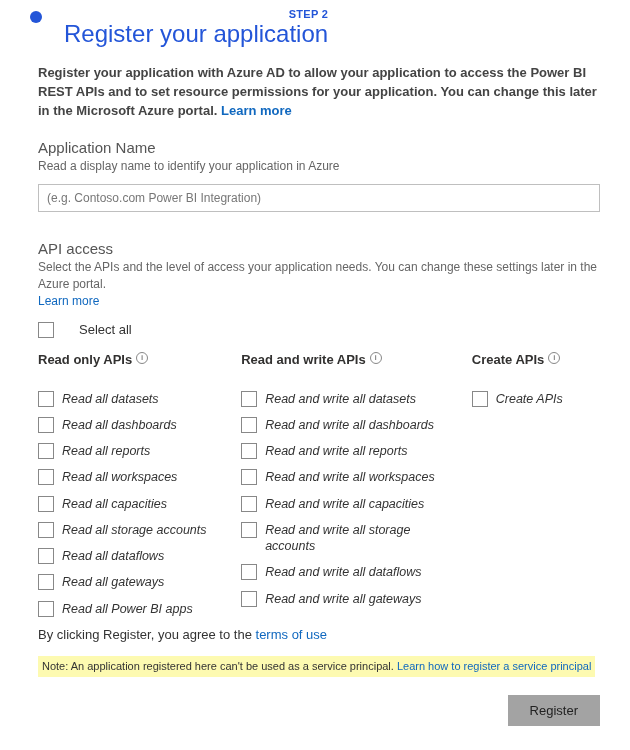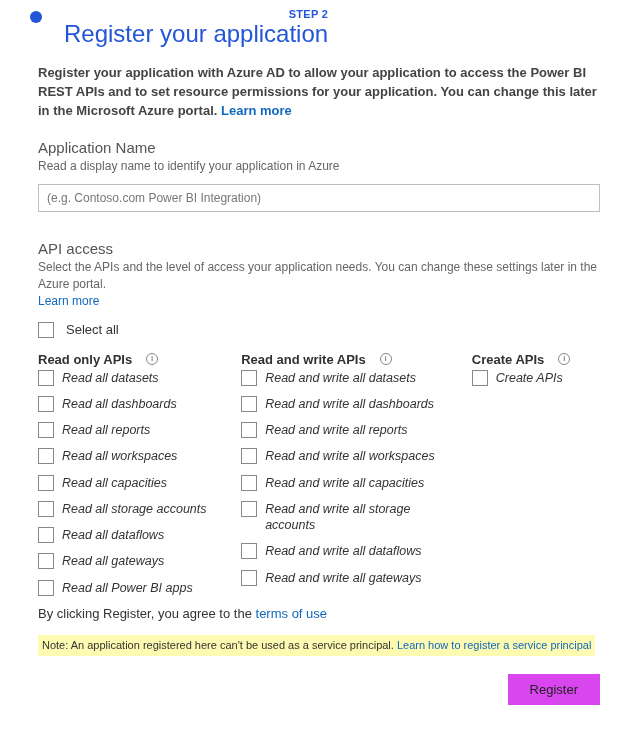--- a/index.html
+++ b/index.html
@@ -22,47 +22,47 @@
     .intro { color:#444; font-size:13px; line-height:1.45; margin:12px 0 18px 0;font-weight:bold; }
     .link { color:#1068bf; text-decoration:none; cursor:pointer; }
     .section-title { font-size:15px; color:#555; font-weight:400; margin-bottom:2px; }
     .section-sub { font-size:12px; color:#666; margin-bottom:10px; line-height:1.4; }
     .text-input {
       width:100%; border:1px solid #bfbfbf; padding:6px 8px;
       font-size:12px; color:#333; font-family:inherit;
     }
     .text-input::placeholder { color:#777; }
     .api-section { margin-top:28px; }
-    .select-all-row { display:flex; align-items:center; gap:12px; margin:12px 0 14px 0; }
+    .select-all-row { display:flex; align-items:center; gap:25px; margin:12px 0 14px 0; }
     .chk {
       width:16px; height:16px; border:1px solid #888; background:#fff;
       appearance:none; cursor:pointer; flex-shrink:0;
     }
     .chk-label { font-size:13px; color:#333; }
     .columns { display:flex; gap:20px; }
     .col { flex:1; }
     .col-w { flex:1.15; }
     .col-n { flex:0.7; }
-    .col-head { font-weight:600; font-size:13px; margin-bottom:3px; display:flex; align-items:center; gap:14px; }
+    .col-head { font-weight:600; font-size:13px; margin-bottom:24px; display:flex; gap:4px; }
     .info-icon {
       width:12px; height:12px; border:1px solid #888; border-radius:50%;
       display:inline-flex; align-items:center; justify-content:center;
       font-size:8px; color:#888; line-height:1;
     }
     .chk-row { display:flex; align-items:flex-start; gap:8px; margin-bottom:10px; }
     .chk-row .chk-label { font-size:12.5px; line-height:1.3;font-style:italic; }
     .agree { font-size:13px; color:#333; }
     .note {
       background:#fdfab1; font-size:11px; color:#333;
       padding:3px 4px; margin-top:14px; line-height:1.4;
       display:inline-block;
     }
     .footer { display:flex; justify-content:flex-end; margin-top:18px; }
     .register-btn {
-      background:#d946ef; border:none; color:#222;
+      background:#a3a3a3; border:none; color:#222;
       font-size:13px; padding:8px 22px; cursor:pointer; font-family:inherit;
     }
     .content { margin-left:8px; }
   </style>
 </head>
 <body>
 
 <div class="step-header">
   <div class="step-dot"></div>
   <div class="step-text">

